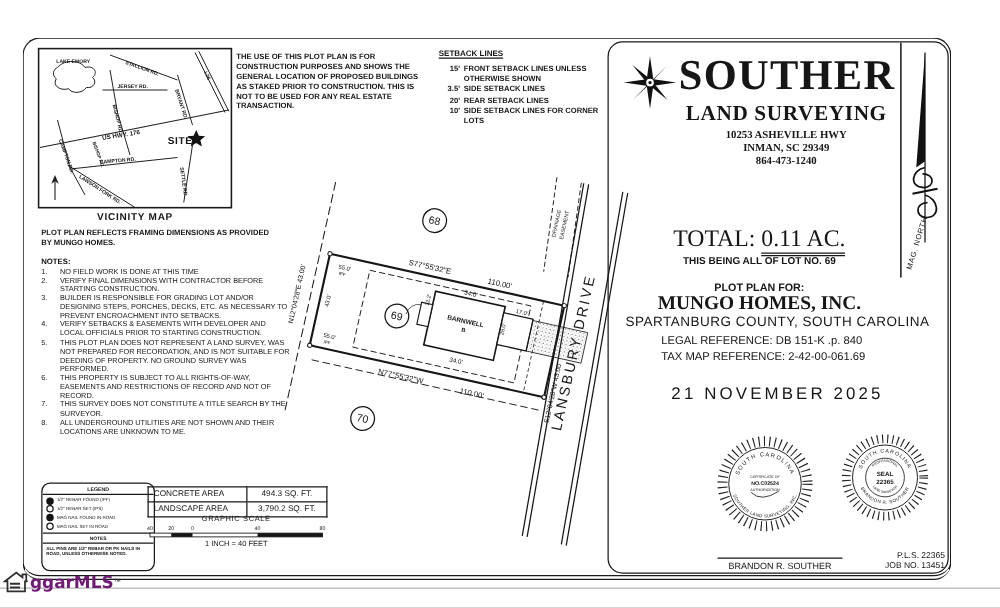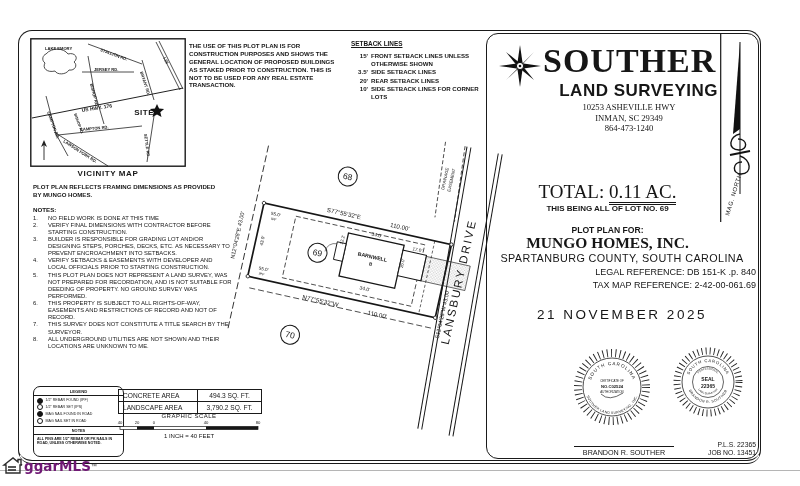--- a/index.html
+++ b/index.html
@@ -40,32 +40,32 @@
   
   .areas{left:118px;top:389px;width:144px;border-collapse:collapse;font-size:6.6px;}
   .areas td{border:1px solid #1a1a1a;padding:1px 4px;height:9px;white-space:nowrap;}
   .areas td.v{text-align:center;}
   
   .gscale-ttl{left:116px;top:413px;width:146px;text-align:center;font-size:6px;letter-spacing:.5px;}
   .gscale-cap{left:116px;top:433px;width:146px;text-align:center;font-size:6px;}
   
   .co-name{left:543px;top:44px;width:172px;text-align:center;font-family:"Liberation Serif",serif;
            font-weight:bold;font-size:34px;letter-spacing:1px;line-height:1;}
-  .co-tag{left:540px;top:82px;width:178px;text-align:right;font-family:Liberation Sans, sans-serif;
+  .co-tag{left:540px;top:82px;width:178px;text-align:center;font-family:Liberation Serif, serif;
           font-weight:bold;font-size:17px;letter-spacing:.5px;line-height:1;}
   .co-addr{left:540px;top:102px;width:178px;text-align:center;font-family:"Liberation Serif",serif;
-           font-weight:normal;font-size:8.6px;line-height:1.25;}
+           font-weight:bold;font-size:8.6px;line-height:1.25;}
   .total{left:495px;top:181px;width:225px;text-align:center;font-family:"Liberation Serif",serif;
          font-weight:normal;font-size:19px;}
   .total .uv{border-bottom:3.5px double #161616;padding-bottom:0px;}
   .sum1{left:495px;top:204px;width:225px;text-align:center;font-size:8px;font-weight:bold;line-height:1.3;}
   .ppf{left:495px;top:225px;width:225px;text-align:center;font-size:8.6px;font-weight:bold;}
   .client{left:495px;top:234px;width:225px;text-align:center;font-family:"Liberation Serif",serif;font-weight:bold;font-size:15.5px;}
   .county{left:488px;top:252px;width:268px;text-align:center;font-size:10.8px;letter-spacing:.4px;}
-  .refs{left:488px;top:266px;width:268px;text-align:right;font-size:9px;line-height:1.45;}
+  .refs{left:488px;top:266px;width:268px;text-align:left;font-size:9px;line-height:1.45;padding-left:41px;}
   .refs .pb{margin-left:96px;}
   .pdate{left:488px;top:307px;width:268px;text-align:center;font-size:13.5px;letter-spacing:2.5px;}
   
   .sigline{left:574px;top:446px;width:100px;height:1.2px;background:#161616;}
   .signame{left:566px;top:448px;width:116px;text-align:center;font-size:7.2px;}
   .pls{left:686px;top:441px;width:70px;font-size:6.8px;line-height:1.25;text-align:right;}
   
   .wm{left:2px;top:456px;display:flex;align-items:center;color:#2e2e2e;}
   .wm .txt{font-size:13.5px;font-weight:bold;font-family:"DejaVu Sans",sans-serif;color:#701a75;}
   .wm .tm{font-size:6px;vertical-align:super;}

